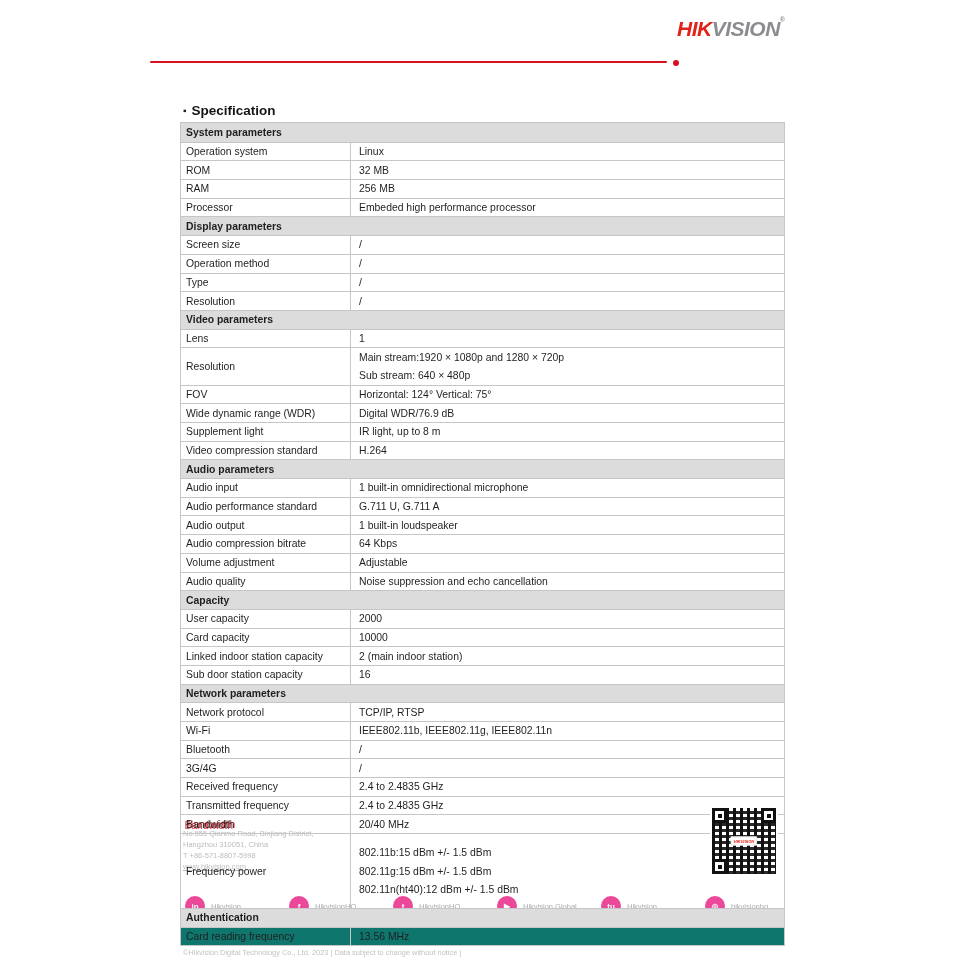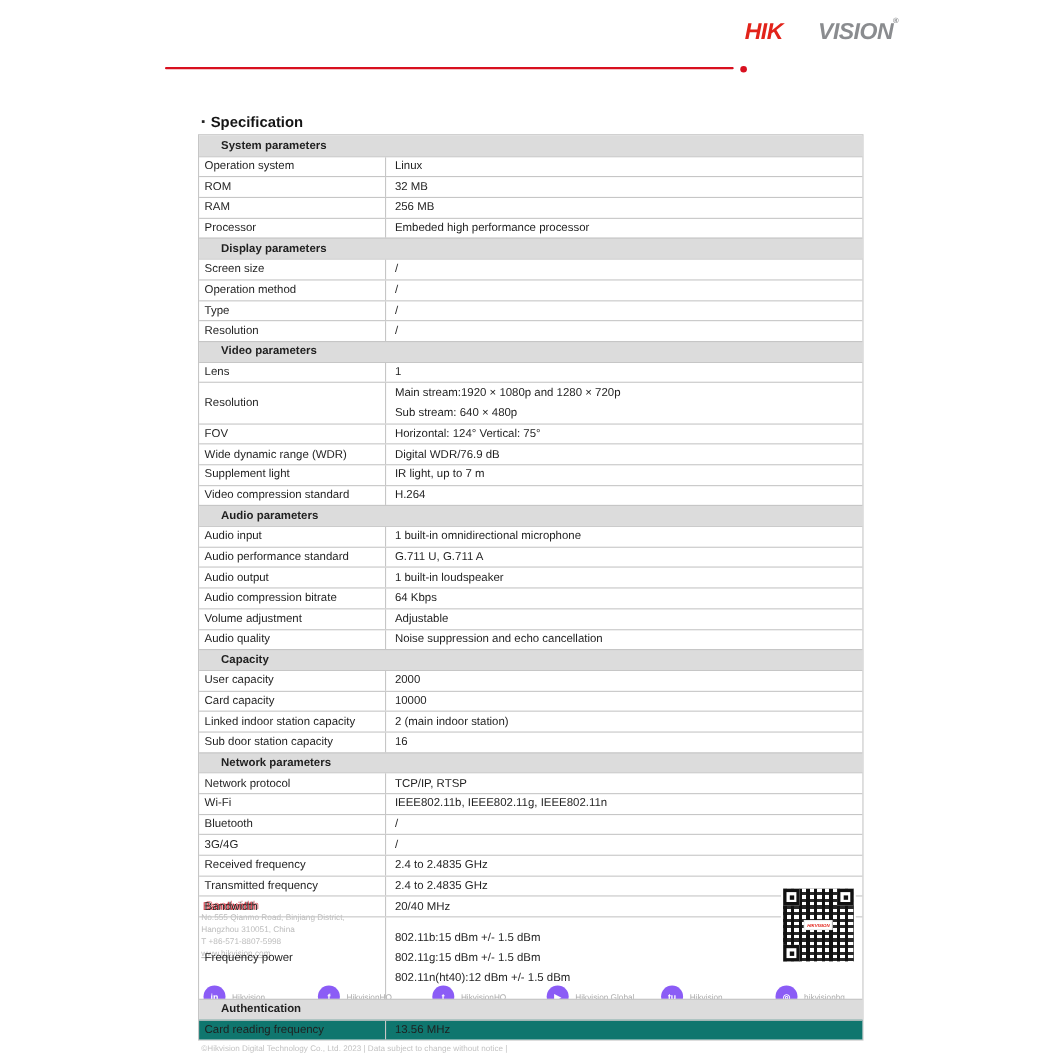--- a/index.html
+++ b/index.html
@@ -13,51 +13,51 @@
     --faint: #b9b9b9;
   }
   *{box-sizing:border-box; margin:0; padding:0;}
   html,body{background:#ffffff;}
   body{font-family:"Liberation Sans", sans-serif; color:var(--ink);}
   .page{position:relative; width:967px; height:967px; background:#fff; overflow:hidden;}
 
   
   .logo{position:absolute; left:677px; top:16px; font-size:21px; font-weight:bold; font-style:italic; letter-spacing:-0.5px; white-space:nowrap;}
   .logo .hik{color:var(--logo-red);}
-  .logo .vision{color:var(--logo-gray);margin-left:32px;}
+  .logo .vision{color:var(--logo-gray);}
   .logo .reg{font-size:7px; font-style:normal; color:var(--logo-gray); vertical-align:14px; letter-spacing:0;}
   .rule{position:absolute; left:150px; top:61px; width:517px; height:2.2px; background:var(--red); border-radius:1px;}
   .rule-dot{position:absolute; left:673px; top:60px; width:6px; height:6px; border-radius:50%; background:var(--red);}
 
   
   .heading{position:absolute; left:183px; top:103px; font-size:13.5px; font-weight:bold; color:#151515;}
   .heading .bullet{font-size:10px; margin-right:5px; vertical-align:1px; color:#222;}
 
   
   .spec-table{position:absolute; left:180px; top:122px; width:605px; border:1px solid var(--border); z-index:2; background:transparent;}
-  .sec-h{height:var(--rh); background:var(--sec-bg); border-top:1px solid var(--border); font-size:10.4px; font-weight:bold; display:flex; align-items:center; padding-left:20px;}
+  .sec-h{height:var(--rh); background:var(--sec-bg); border-top:1px solid var(--border); font-size:10.4px; font-weight:bold; display:flex; align-items:center; padding-left:5px;}
   .sec:first-child .sec-h{border-top:none;}
   .row{display:flex; height:var(--rh); border-top:1px solid var(--border); font-size:10.4px; background:transparent;}
   .cell.lab{width:170px; border-right:1px solid var(--border); display:flex; align-items:center; padding-left:5px;}
   .cell.val{flex:1; display:flex; flex-direction:column; justify-content:center; padding-left:8px;}
   .vline{height:var(--rh); display:flex; align-items:center;}
   .cell.val .vline:only-child{height:auto;}
   .sec.opaque{position:relative; z-index:4;}
   .sec.opaque .row{background:#0f766e;}
   .ghost{text-shadow:-1.6px 0.6px 0 rgba(203,16,31,.85), 1.1px -0.4px 0 rgba(203,16,31,.55);}
 
   
   .overlay-under{position:absolute; left:0; top:0; width:841px; height:967px; z-index:1; pointer-events:none;}
   .overlay-under .clickable{pointer-events:auto;}
   .addr{position:absolute; left:183px; top:829px; font-size:7.5px; color:#bcbcbc; line-height:10.9px; white-space:nowrap;}
   .addr .web{text-decoration:underline; color:#bcbcbc;}
   .follow{position:absolute; left:183px; top:880px; font-size:7.5px; color:#c3c3c3; white-space:nowrap;margin-top:30px;}
   .social{position:absolute; left:185px; top:896px; display:flex; align-items:flex-start;}
   .social .s-item{display:flex; align-items:center; width:104px;}
-  .s-circle{width:20px; height:20px; border-radius:50%; background:#8b5cf6; color:#fff; font-size:8px; font-weight:bold; display:flex; align-items:center; justify-content:center; flex:none;}
+  .s-circle{width:20px; height:20px; border-radius:50%; background:#ec4899; color:#fff; font-size:8px; font-weight:bold; display:flex; align-items:center; justify-content:center; flex:none;}
   .s-label{font-size:7.5px; color:#ababab; margin-left:6px; white-space:nowrap;}
 
   
   .qr{position:absolute; left:710px; top:806px; width:68px; height:70px; background:#fff; z-index:5; padding:2px;}
   .qr-inner{position:relative; width:100%; height:100%;
     background:
       repeating-linear-gradient(0deg, rgba(17,17,17,.9) 0 3px, transparent 3px 6px),
       repeating-linear-gradient(90deg, #111 0 3px, #fff 3px 7px);}
   .finder{position:absolute; width:15px; height:15px; border:3px solid #111; background:#fff;}
   .finder::after{content:""; position:absolute; left:2.5px; top:2.5px; width:4px; height:4px; background:#111;}
@@ -196,21 +196,21 @@
         </div>
         <div class="row">
           <div class="cell lab">Wide dynamic range (WDR)</div>
           <div class="cell val">
             <div class="vline">Digital WDR/76.9 dB</div>
           </div>
         </div>
         <div class="row">
           <div class="cell lab">Supplement light</div>
           <div class="cell val">
-            <div class="vline">IR light, up to 7 m</div>
+            <div class="vline">IR light, up to 8 m</div>
           </div>
         </div>
         <div class="row">
           <div class="cell lab">Video compression standard</div>
           <div class="cell val">
             <div class="vline">H.264</div>
           </div>
         </div>
       </div>
       <div class="sec">

